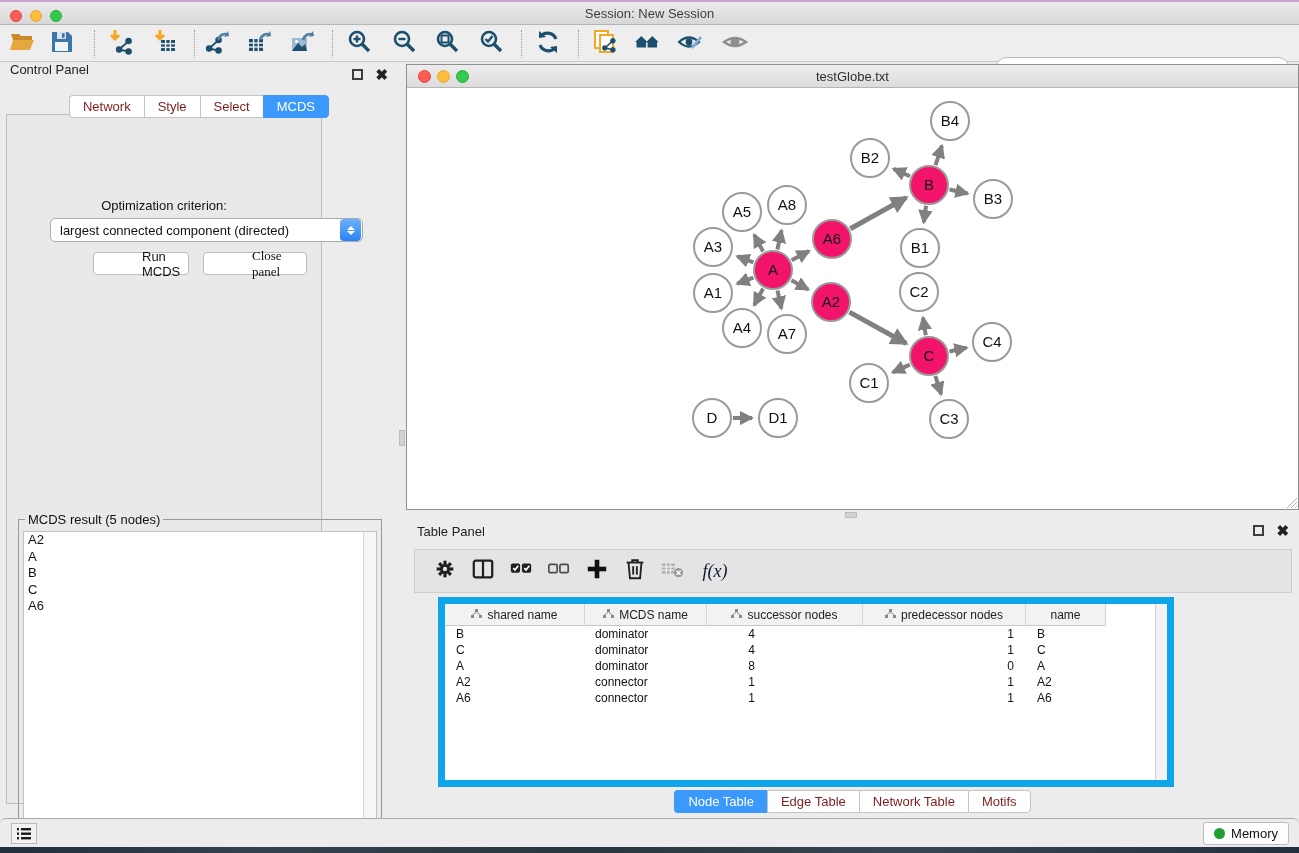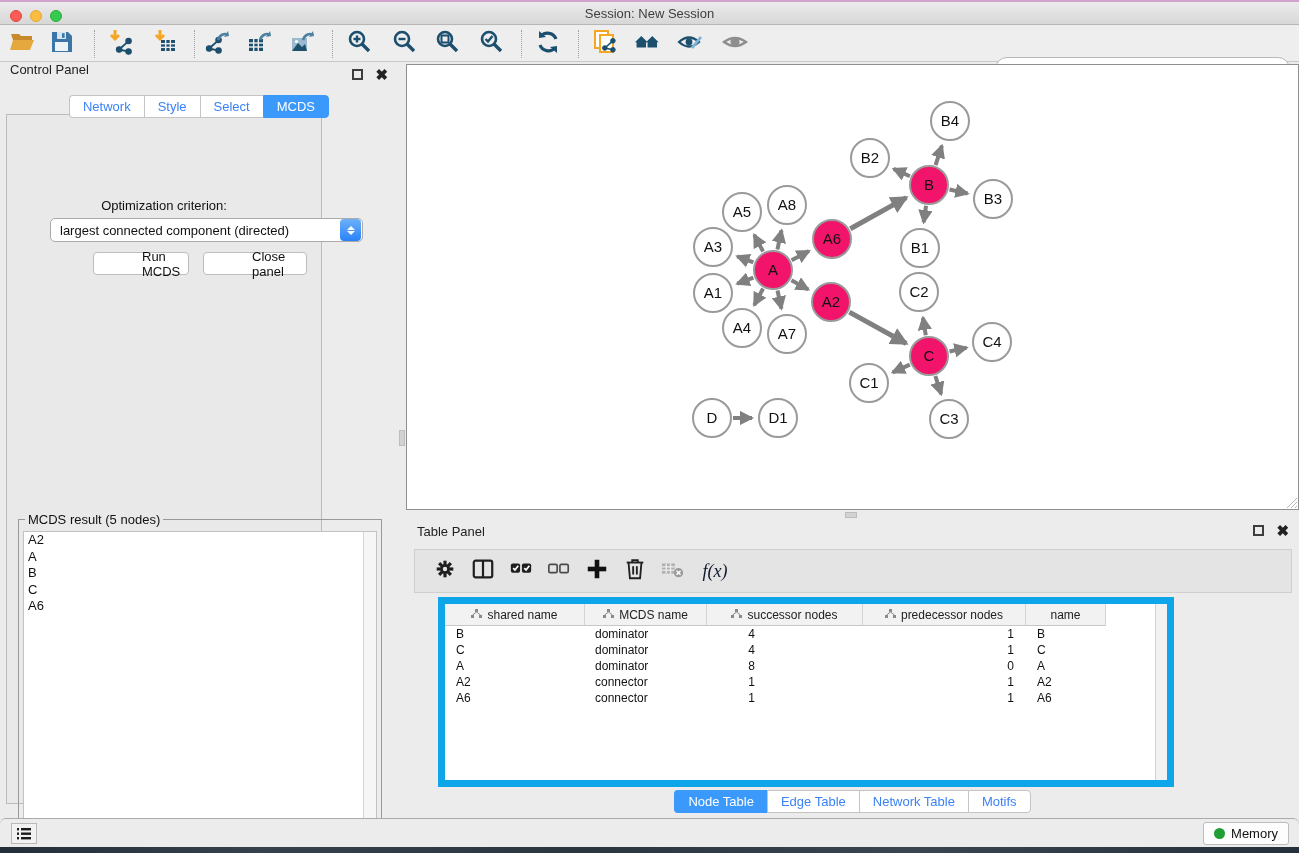--- a/index.html
+++ b/index.html
@@ -30,21 +30,21 @@
 
   
   .cpanel { position:absolute; left:0; top:62px; width:398px; height:756px; background:#ececec; }
   .cpanel-header { position:absolute; left:0; top:0; width:100%; height:28px; display:flex; align-items:flex-start; }
   .cpanel-title { font-size:13px; color:#222; margin-left:10px; }
   .panel-icons { position:absolute; right:10px; top:7px; display:flex; gap:12px; align-items:center; }
   .float-icon { width:11px; height:11px; border:2px solid #3d3d3d; }
   .close-x { font-size:15px; font-weight:bold; color:#222; line-height:11px; }
 
   .cp-tabs { position:absolute; left:0; top:33px; width:100%; display:flex; justify-content:center; z-index:3; }
-  .tab { border:1px solid #c4c4c4; border-right:none; background:#fff; padding:3px 13px; font-size:13px; color:#3b82f6; }
+  .tab { border:1px solid #c4c4c4; border-right:none; background:#fff; padding:3px 13px; font-size:13px; color:#7f1d1d; }
   .tab:first-child { border-radius:4px 0 0 4px; }
   .tab:last-child { border-right:1px solid #c4c4c4; border-radius:0 4px 4px 0; }
   .tab.active { background:#3b99fc; color:#fff; border-color:#3b99fc; }
 
   .cp-body { position:absolute; left:6px; top:52px; width:316px; height:690px; background:#e9e9e9;
     border:1px solid #bcbcbc; }
   .opt-label { position:absolute; left:0; top:83px; width:100%; text-align:center; font-size:13px; color:#111; }
   .dropdown { position:absolute; left:43px; top:103px; width:313px; height:24px; background:#fff;
     border:1px solid #ababab; border-radius:5px; display:flex; align-items:center; }
   .dropdown-text { flex:1; font-size:13px; padding-left:9px; color:#111; white-space:nowrap; }
@@ -315,36 +315,44 @@
   <div class="cp-body">
     <div class="opt-label">Optimization criterion:</div>
     <div class="dropdown">
       <span class="dropdown-text">largest connected component (directed)</span>
       <span class="dropdown-stepper">
         <span class="chev up"></span>
           <span class="chev down"></span>
       </span>
     </div>
     <div class="cp-btn" style="left:86px; width:96px;">Run MCDS</div>
-    <div class="cp-btn" style="left:196px; width:104px;">Close panel</div>
+    <div class="cp-btn" style="left:196px; width:104px;font-family:Liberation Serif, serif;">Close panel</div>
     <div class="groupbox">
       <span class="groupbox-legend">MCDS result (5 nodes)</span>
       <div class="mcds-list" id="mcds-list">
         <div class="mcds-item">A2</div>
           <div class="mcds-item">A</div>
           <div class="mcds-item">B</div>
           <div class="mcds-item">C</div>
           <div class="mcds-item">A6</div>
           <div class="mcds-scroll"></div>
       </div>
     </div>
   </div>
 </div>
 
 <div class="netwin">
+  <div class="net-titlebar">
+    <div class="net-lights">
+      <div class="net-light light red"></div>
+      <div class="net-light light yellow"></div>
+      <div class="net-light light green"></div>
+    </div>
+    <span>testGlobe.txt</span>
+  </div>
   <div class="net-canvas">
     <svg id="graph-svg" width="887" height="418">
         <defs>
           <marker id="arrow" viewBox="0 0 10 10" refX="8.5" refY="5" markerWidth="3.6" markerHeight="3.6" orient="auto" markerUnits="strokeWidth">
             <path d="M0 0 L10 5 L0 10 z" fill="#808080"></path>
           </marker>
         </defs>
         <line x1="354.10107730506843" y1="162.47943495786996" x2="345.25580905086764" y2="145.93022338549432" stroke="#808080" stroke-width="4" marker-end="url(#arrow)"></line>
         <line x1="368.42167759484687" y1="160.4707825953538" x2="372.5255420254277" y2="141.41712631051436" stroke="#808080" stroke-width="4" marker-end="url(#arrow)"></line>
         <line x1="344.39133153665693" y1="173.4833437557185" x2="328.2773990498533" y2="167.30633630244375" stroke="#808080" stroke-width="4" marker-end="url(#arrow)"></line>

